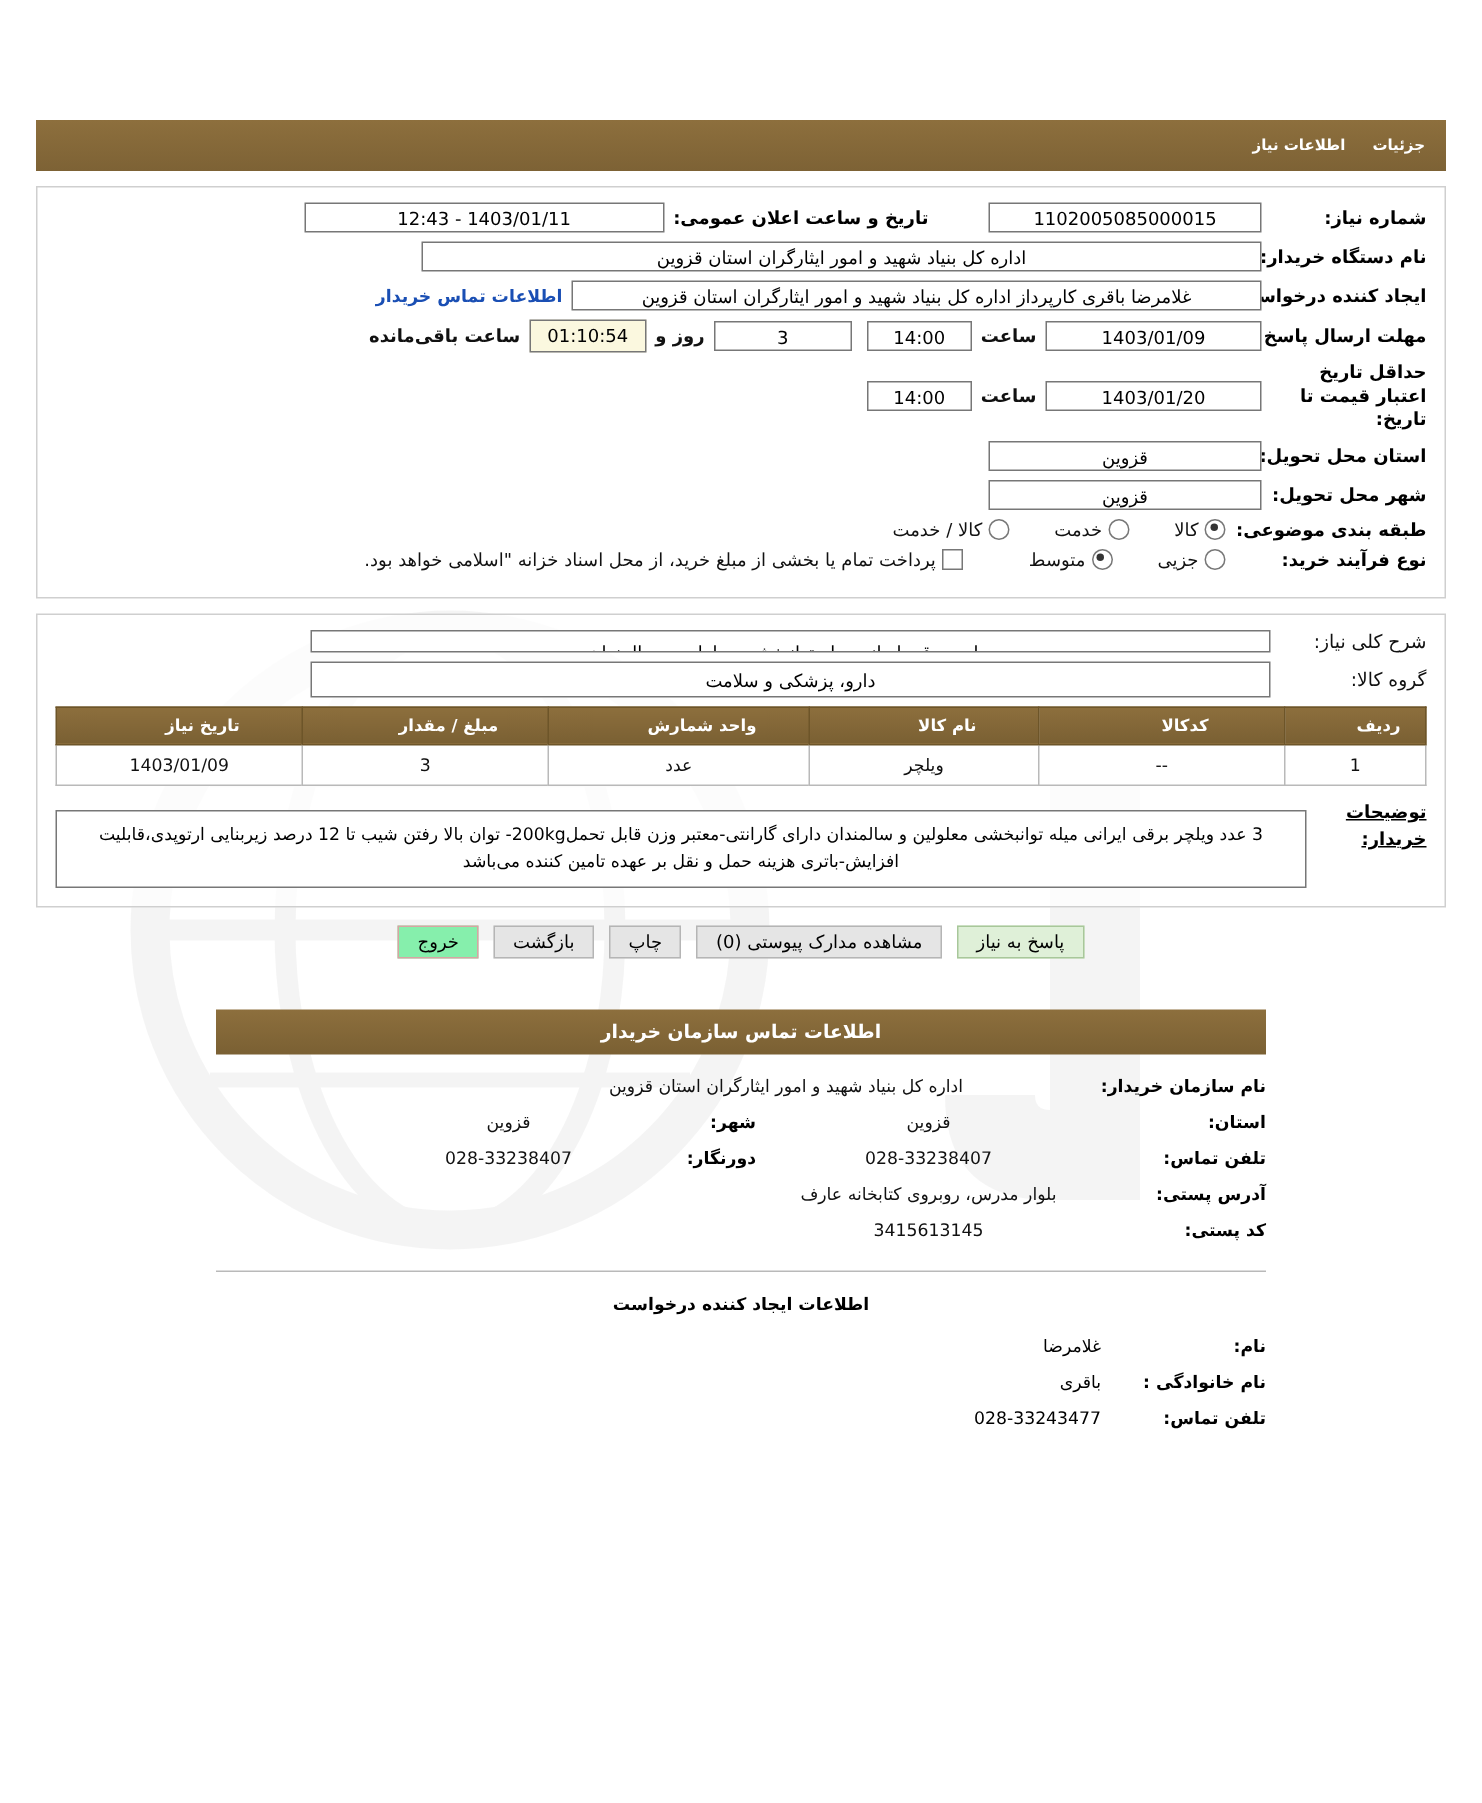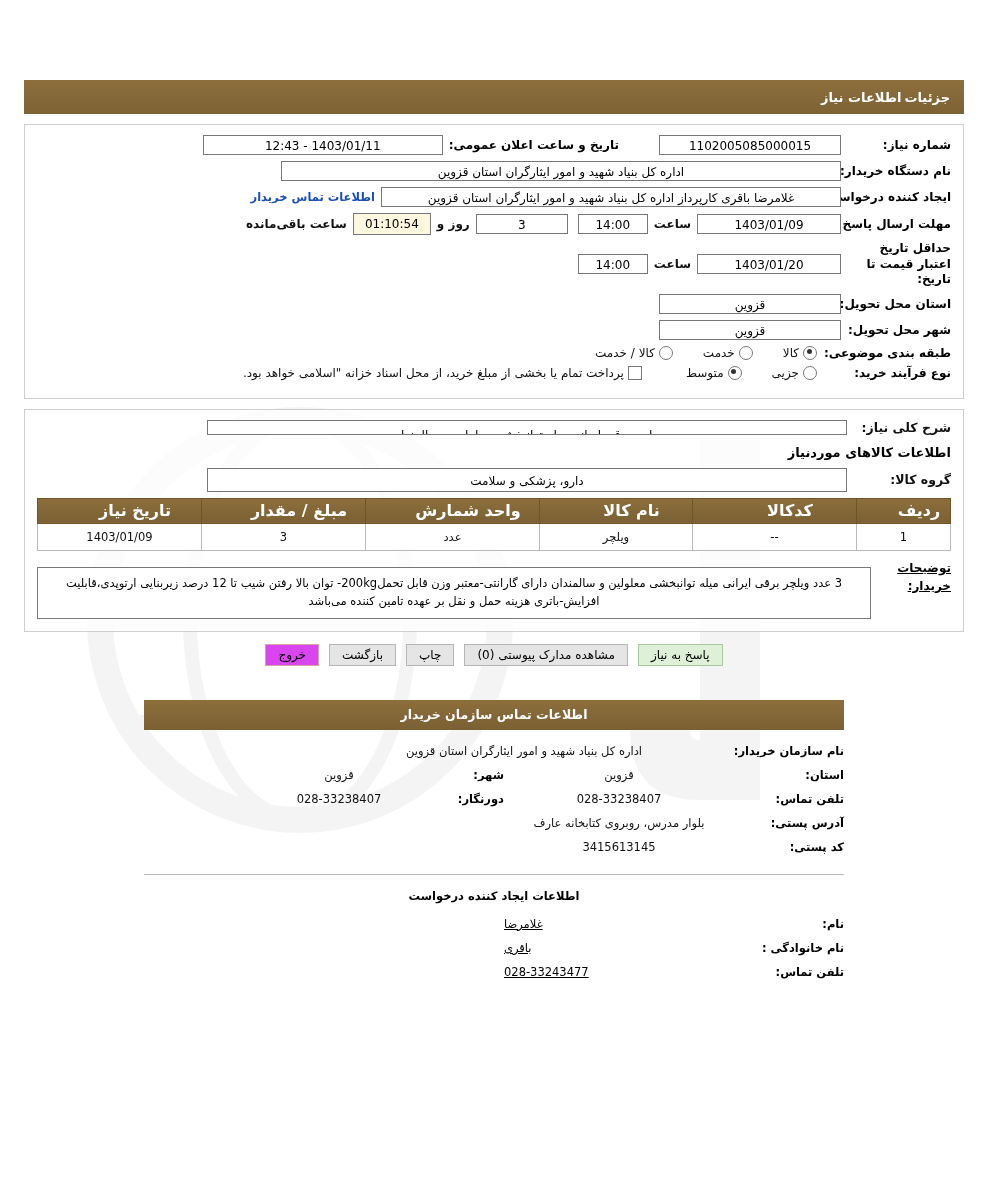--- a/index.html
+++ b/index.html
@@ -35,23 +35,23 @@
     background: linear-gradient(#8d6f3d, #7d6235);
     height: 34px;
     display: flex;
     align-items: center;
     justify-content: flex-start;
     padding: 0 14px;
     box-sizing: border-box;
   }
   .topbar .tab {
     color: #ffffff;
-    font-size: 13px;
-    font-weight: bold;
-    margin-left: 3px;
+    font-size: 10px;
+    font-weight: bold;
+    margin-left: 18px;
     cursor: pointer;
   }
   
   .panel {
     border: 1px solid #cfcfcf;
     background: rgba(255,255,255,0.75);
     margin-top: 10px;
     padding: 10px 12px 12px 12px;
     box-sizing: border-box;
   }
@@ -131,37 +131,37 @@
   }
   .chk {
     width: 12px; height: 12px;
     border: 1px solid #777;
     background: #fff;
     display: inline-block;
     margin: 0 4px;
     vertical-align: middle;
   }
   
-  .bold-label { font-weight: bold; font-size: 12.5px; white-space: nowrap; }
+  .bold-label { font-weight: normal; font-size: 12.5px; white-space: nowrap; }
   .section-title { font-weight: bold; font-size: 13px; margin: 10px 0 8px 0; text-align: right; }
   
   table.items {
     width: 100%;
     border-collapse: collapse;
     margin-top: 4px;
     font-size: 11.5px;
   }
   table.items th {
     background: #8a6d3b;
     background: linear-gradient(#8d6f3d, #7a6033);
     color: #fff;
     border: 1px solid #6d5529;
     height: 22px;
     font-weight: bold;
-    font-size: 16px;
+    font-size: 11px;
     padding-left: 32px;
   }
   table.items td {
     border: 1px solid #b9b9b9;
     background: #fff;
     height: 24px;
     text-align: center;
     color: #111;
   }
   .desc-box {
@@ -187,21 +187,21 @@
   .btn {
     border: 1px solid #999;
     font-size: 12px;
     padding: 3px 12px;
     cursor: pointer;
     color: #000;
     font-family: inherit;
   }
   .btn-green { background: #dff0d8; border-color: #a8c79a; }
   .btn-gray  { background: #e5e5e5; border-color: #b5b5b5; }
-  .btn-red   { background: #d946ef; border-color: #d9a3a3; }
+  .btn-red   { background: #86efac; border-color: #d9a3a3; }
   
   .contact-header {
     background: #8a6d3b;
     background: linear-gradient(#8d6f3d, #7a6033);
     color: #fff;
     font-weight: bold;
     font-size: 12.5px;
     height: 30px;
     line-height: 30px;
     text-align: center;
@@ -215,21 +215,21 @@
   }
   .crow { display: flex; align-items: flex-start; margin-bottom: 10px; }
   .ck { font-weight: bold; width: 110px; text-align: right; white-space: nowrap; }
   .cv { width: 230px; text-align: center; color: #111; }
   .ck2 { font-weight: bold; width: 90px; text-align: right; white-space: nowrap; }
   .cv2 { width: 150px; text-align: center; color: #111; }
   hr.sep { border: none; border-top: 1px solid #b9b9b9; margin: 20px 0 14px 0; }
   .sub-title { font-weight: bold; font-size: 11.5px; text-align: center; margin-bottom: 14px; }
   .creator-row { display: flex; align-items: center; margin-bottom: 10px; }
   .creator-k { font-weight: bold; width: 110px; text-align: right; }
-  .creator-v { width: 230px; text-align: left; text-decoration: underline; }
+  .creator-v { width: 230px; text-align: right; }
 </style>
 </head>
 <body>
 
 <svg class="watermark" viewBox="0 0 988 480" xmlns="http://www.w3.org/2000/svg">
   <circle cx="300" cy="240" r="200" fill="none" stroke="#9b9b9b" stroke-width="26"></circle>
   <ellipse cx="300" cy="240" rx="110" ry="200" fill="none" stroke="#9b9b9b" stroke-width="14"></ellipse>
   <line x1="100" y1="240" x2="500" y2="240" stroke="#9b9b9b" stroke-width="14"></line>
   <line x1="140" y1="140" x2="460" y2="140" stroke="#9b9b9b" stroke-width="10"></line>
   <line x1="140" y1="340" x2="460" y2="340" stroke="#9b9b9b" stroke-width="10"></line>
@@ -323,21 +323,20 @@
 
   </div>
 
   <div class="panel">
 
     <div class="row">
       <div class="bold-label" style="width:104px">شرح کلی نیاز:</div>
       <div class="fld center" style="width:640px;height:15px;line-height:28px">ویلچر برقی ایرانی میله توانبخشی معلولین و سالمندان</div>
     </div>
 
-    <div class="section-title">اطلاعات کالاهای موردنیاز</div>
 
     <div class="row">
       <div class="bold-label" style="width:104px">گروه کالا:</div>
       <div class="fld center" style="width:640px;height:24px;line-height:24px">دارو، پزشکی و سلامت</div>
     </div>
 
     <table class="items">
       <thead>
         <tr>
           <th style="width:60px">ردیف</th>

